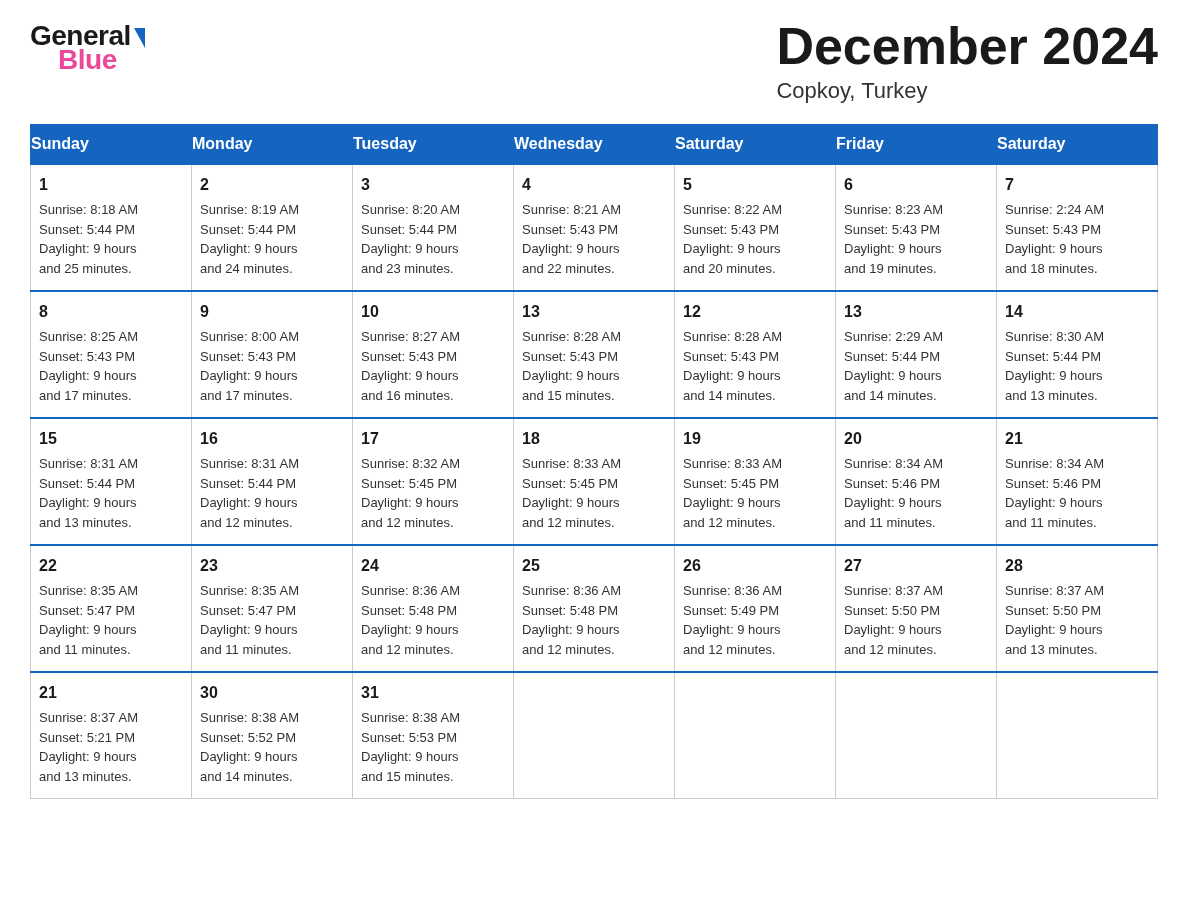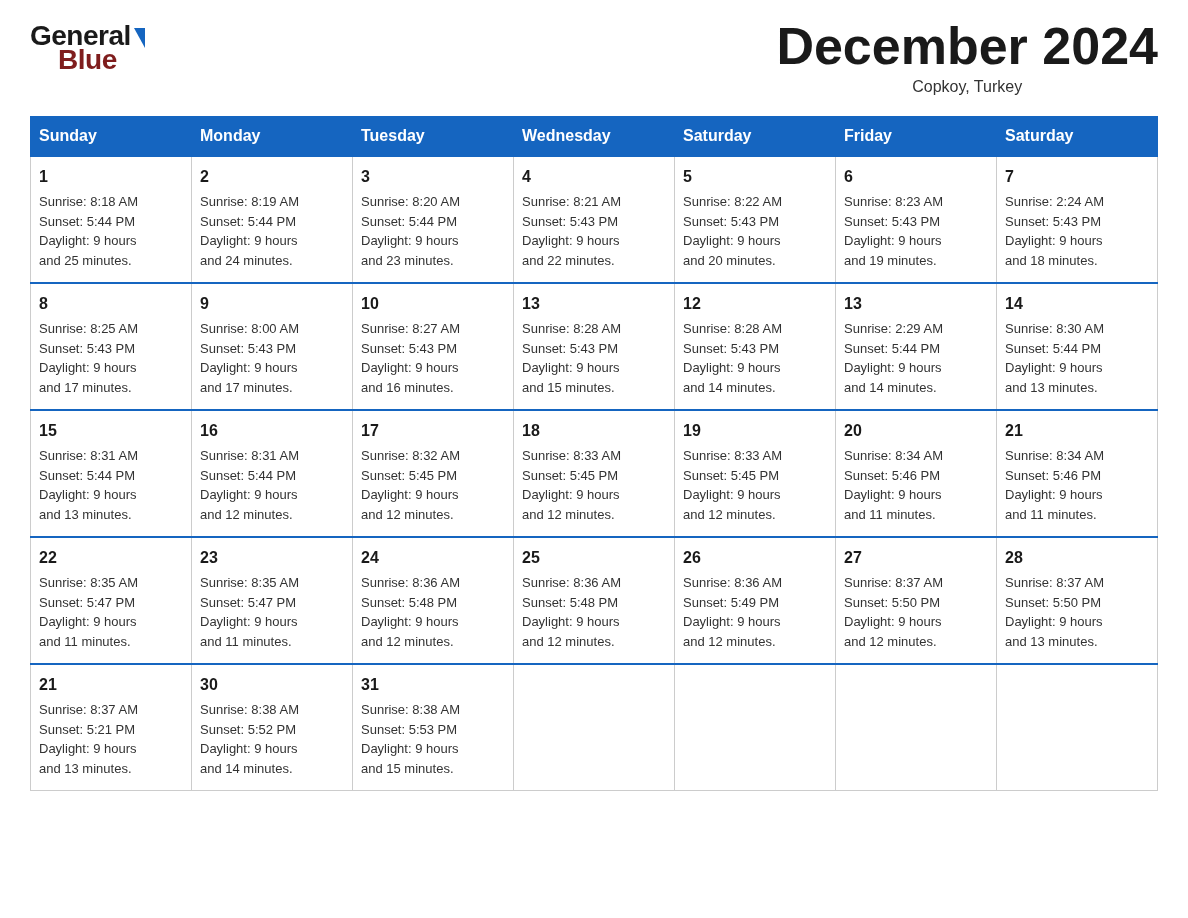--- a/index.html
+++ b/index.html
@@ -23,50 +23,50 @@
     }
     .logo-general {
       font-size: 28px;
       font-weight: bold;
       color: #1a1a1a;
       letter-spacing: -0.5px;
     }
     .logo-blue {
       font-size: 28px;
       font-weight: bold;
-      color: #7f1d1d;
+      color: #ec4899;
       letter-spacing: -0.5px;
       margin-top: -8px;
     }
     .title-area {
-      text-align: center;
+      text-align: left;
       margin-left: 7px;
     }
     .month-year {
       font-size: 52px;
       font-weight: bold;
       color: #1a1a1a;
       line-height: 1;
     }
     .location {
-      font-size: 16px;
+      font-size: 22px;
       color: #333;
       margin-top: 6px;
     }
     table {
       width: 100%;
       border-collapse: collapse;
       table-layout: fixed;
     }
     thead tr th {
       background-color: #1565c0;
       color: #fff;
       font-size: 16px;
       font-weight: bold;
-      padding: 10px 8px;
+      padding: 10px 0;
       text-align: left;
       border: 1px solid #1565c0;
     }
     tbody tr td {
       vertical-align: top;
       padding: 8px 8px 12px 8px;
       border: 1px solid #ccc;
       font-size: 13px;
       color: #333;
       line-height: 1.5;

